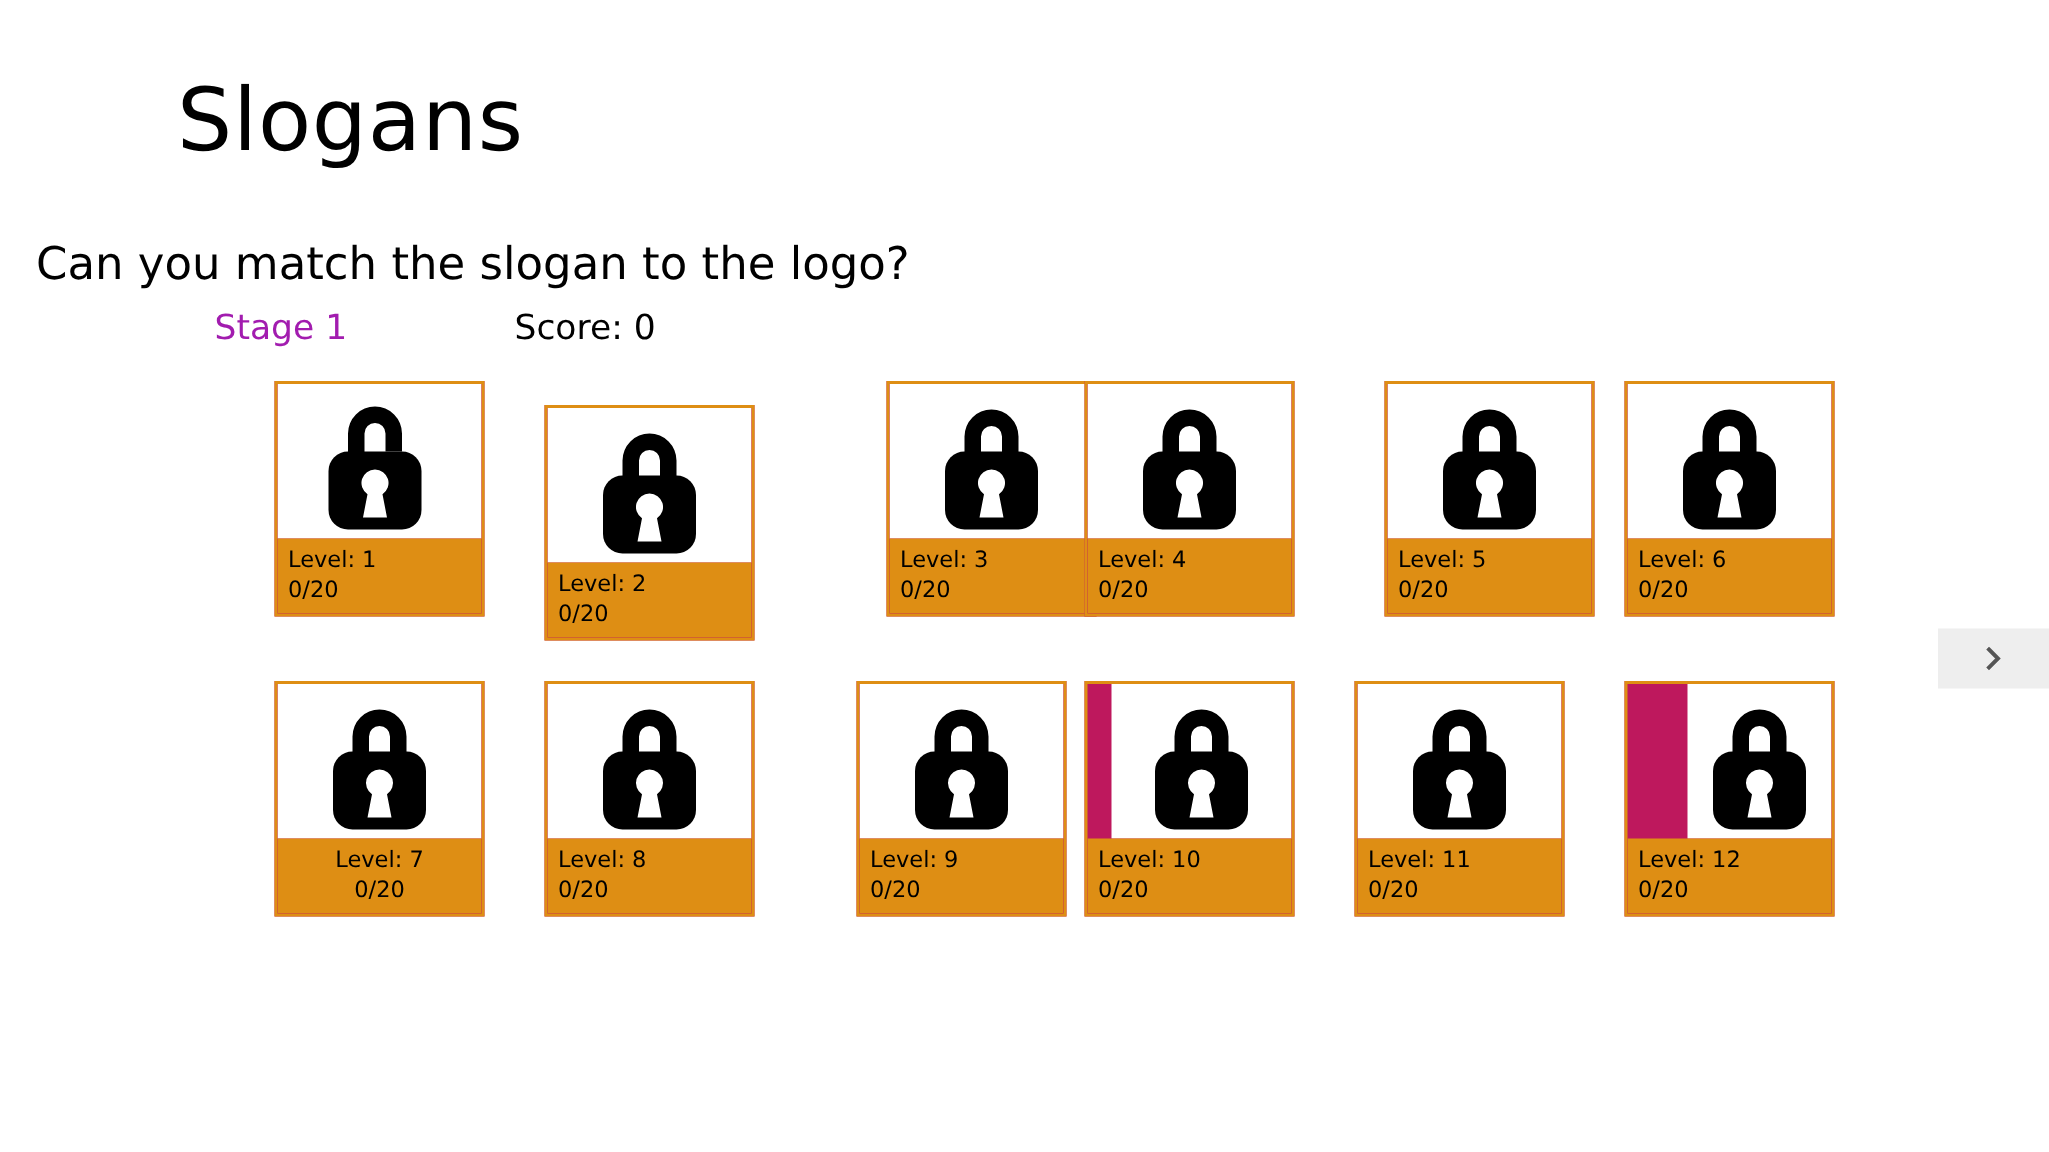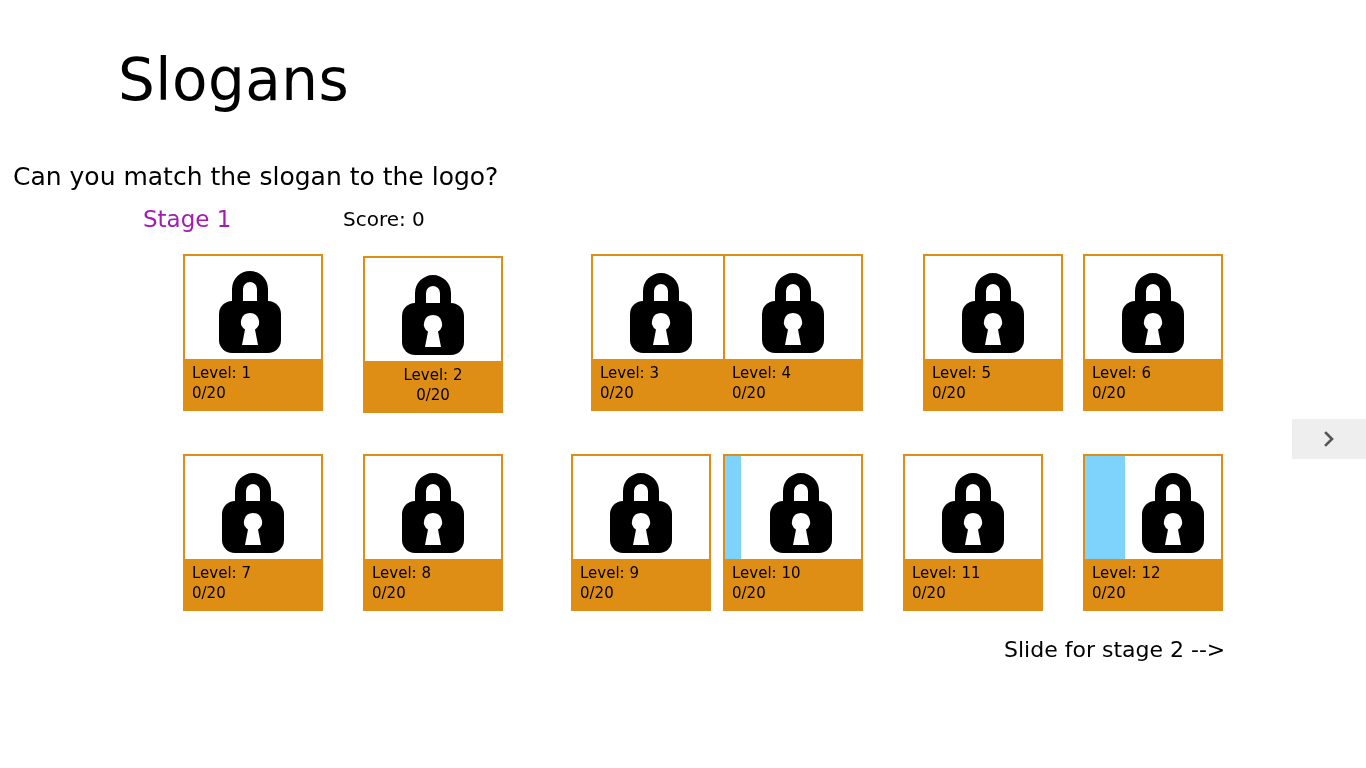--- a/index.html
+++ b/index.html
@@ -28,61 +28,61 @@
     font-size: 58px;
     line-height: 72px;
     color: #000000;
     font-family: "DejaVu Sans", sans-serif;
     font-weight: 400;
     letter-spacing: 0.5px;
     white-space: nowrap;
   }
   .prompt-text {
     position: absolute;
-    left: 13px;
+    left: 24px;
     top: 161px;
-    font-size: 25px;
+    font-size: 30px;
     line-height: 32px;
     color: #000000;
     white-space: nowrap;
   }
   .stage-label {
     position: absolute;
     left: 143px;
     top: 204px;
     font-size: 23px;
     line-height: 30px;
     color: #a21caf;
     white-space: nowrap;
   }
   .score-label {
     position: absolute;
     left: 343px;
     top: 204px;
-    font-size: 20px;
+    font-size: 23px;
     line-height: 30px;
     color: #000000;
     white-space: nowrap;
   }
 
   
   .level-grid {
     position: absolute;
     left: 183px;
     top: 254px;
     width: 1060px;
     height: 370px;
   }
   .level-card {
     position: absolute;
     width: 140px;
     height: 157px;
     box-sizing: border-box;
     border: 2px solid #DE8E14;
-    background: #7dd3fc;
+    background: #be185d;
     cursor: pointer;
     overflow: hidden;
   }
   .card-image {
     position: relative;
     height: 103px;
     background: #ffffff;
     display: flex;
     align-items: center;
     justify-content: center;
@@ -163,21 +163,21 @@
             <path d="M22 44 V28 a18 18 0 0 1 36 0 V40 h-11 V28 a7 7 0 0 0 -14 0 V44 Z" fill="#000000"></path>
             <rect x="9" y="40" width="62" height="52" rx="13" ry="13" fill="#000000"></rect>
             <path d="M40 52 a9 9 0 0 1 5 16.5 L48 84 H32 L35 68.5 A9 9 0 0 1 40 52 Z" fill="#ffffff"></path>
           </svg>
         </div>
         <div class="card-footer">
           <span class="card-level-text">Level: 1</span>
           <span class="card-progress-text">0/20</span>
         </div>
       </div>
-      <div class="level-card" style="left: 180px; top: 2px; text-align: center;">
+      <div class="level-card" style="left: 180px; top: 16px;">
         <div class="card-image">
           <svg class="lock-svg" viewBox="0 0 86 96" aria-hidden="true">
             <path d="M25 44 V30 a18 18 0 0 1 36 0 V44 h-11 V30 a7 7 0 0 0 -14 0 V44 Z" fill="#000000"></path>
             <rect x="12" y="40" width="62" height="52" rx="13" ry="13" fill="#000000"></rect>
             <path d="M43 52 a9 9 0 0 1 5 16.5 L51 84 H35 L38 68.5 A9 9 0 0 1 43 52 Z" fill="#ffffff"></path>
           </svg>
         </div>
         <div class="card-footer">
           <span class="card-level-text">Level: 2</span>
           <span class="card-progress-text">0/20</span>
@@ -228,21 +228,21 @@
             <path d="M25 44 V30 a18 18 0 0 1 36 0 V44 h-11 V30 a7 7 0 0 0 -14 0 V44 Z" fill="#000000"></path>
             <rect x="12" y="40" width="62" height="52" rx="13" ry="13" fill="#000000"></rect>
             <path d="M43 52 a9 9 0 0 1 5 16.5 L51 84 H35 L38 68.5 A9 9 0 0 1 43 52 Z" fill="#ffffff"></path>
           </svg>
         </div>
         <div class="card-footer">
           <span class="card-level-text">Level: 6</span>
           <span class="card-progress-text">0/20</span>
         </div>
       </div>
-      <div class="level-card" style="left: 0px; top: 200px;">
+      <div class="level-card" style="left: 0px; top: 200px; text-align: center;">
         <div class="card-image">
           <svg class="lock-svg" viewBox="0 0 86 96" aria-hidden="true">
             <path d="M25 44 V30 a18 18 0 0 1 36 0 V44 h-11 V30 a7 7 0 0 0 -14 0 V44 Z" fill="#000000"></path>
             <rect x="12" y="40" width="62" height="52" rx="13" ry="13" fill="#000000"></rect>
             <path d="M43 52 a9 9 0 0 1 5 16.5 L51 84 H35 L38 68.5 A9 9 0 0 1 43 52 Z" fill="#ffffff"></path>
           </svg>
         </div>
         <div class="card-footer">
           <span class="card-level-text">Level: 7</span>
           <span class="card-progress-text">0/20</span>
@@ -308,21 +308,20 @@
             <path d="M43 52 a9 9 0 0 1 5 16.5 L51 84 H35 L38 68.5 A9 9 0 0 1 43 52 Z" fill="#ffffff"></path>
           </svg>
         </div>
         <div class="card-footer">
           <span class="card-level-text">Level: 12</span>
           <span class="card-progress-text">0/20</span>
         </div>
       </div>
     </div>
 
-  <div class="slide-hint">Slide for stage 2 --&gt;</div>
 
   <div class="next-panel">
     <svg class="chevron-right-icon" viewBox="0 0 14 16" aria-hidden="true">
       <path d="M4 2 L10 8 L4 14" fill="none" stroke="currentColor" stroke-width="2.6" stroke-linecap="square" stroke-linejoin="miter"></path>
     </svg>
   </div>
 
 </div>
 
 </body></html>

